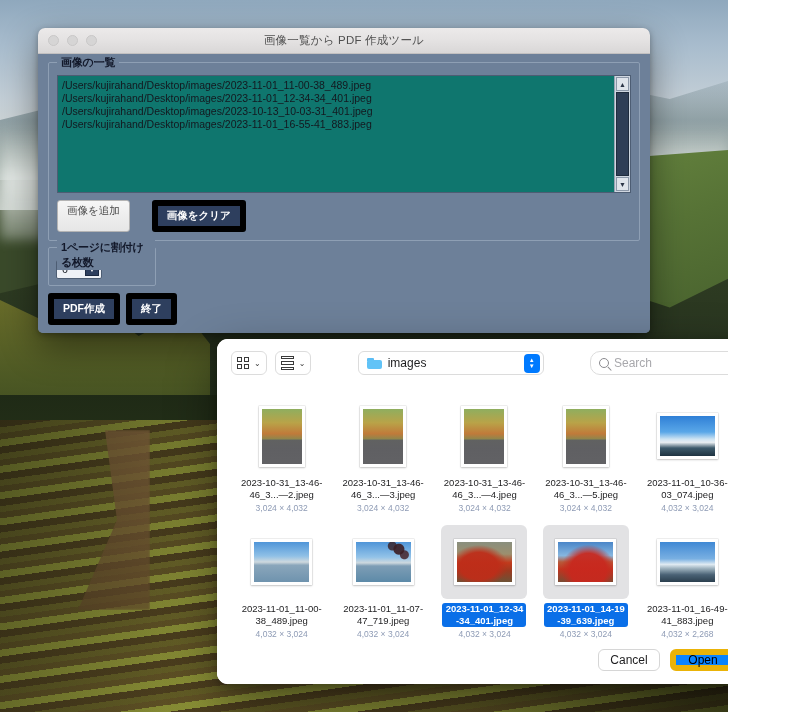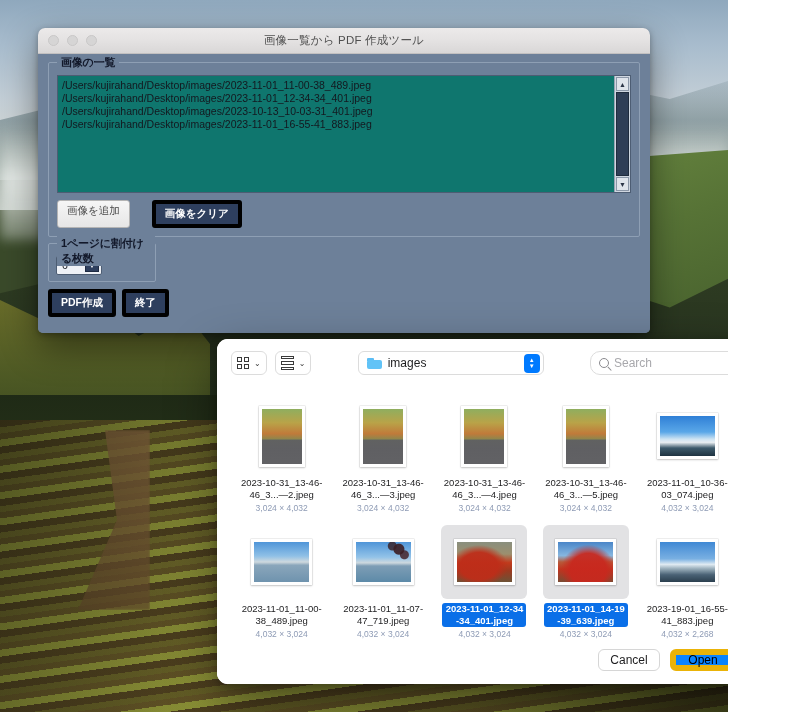--- a/index.html
+++ b/index.html
@@ -171,21 +171,21 @@
     cursor: default;
     white-space: nowrap;
   }
   .btn-light {
     background: linear-gradient(to bottom,#f6f6f6,#e6e6e6);
     border: 1px solid #b4b4b4;
     color: #4a4a4a;
   }
   .btn-dark {
     background: #2e3f5e;
-    border: 4px solid #000000;
+    border: 6px solid #000000;
     color: #ffffff;
     font-weight: 700;
   }
   #group-count {
     width: 108px;
     padding: 11px 7px 6px 7px;
   }
   .combo {
     display: inline-flex; align-items: center;
     background: #eef1f6;
@@ -580,21 +580,21 @@
             </div>
             <div class="fname">2023-11-01_14-19-39_639.jpeg</div>
             <div class="fdims">4,032 × 3,024</div>
           </div>
           <div class="file-cell">
             <div class="thumb-hold">
               <div class="photo">
                 <div class="img landscape sc-fuji-wide"></div>
               </div>
             </div>
-            <div class="fname">2023-19-01_16-55-41_883.jpeg</div>
+            <div class="fname">2023-11-01_16-49-41_883.jpeg</div>
             <div class="fdims">4,032 × 2,268</div>
           </div>
         </div>
     </div>
 
     <div class="fd-footer">
       <div class="fd-btn fd-cancel">Cancel</div>
       <div class="fd-btn fd-open">Open</div>
     </div>
   </div>

